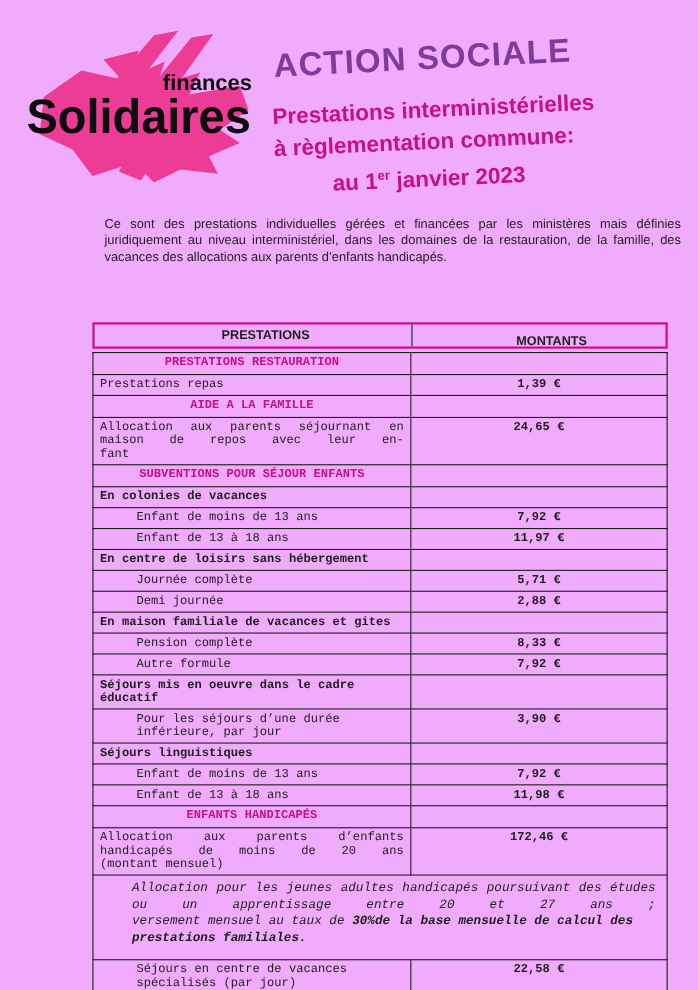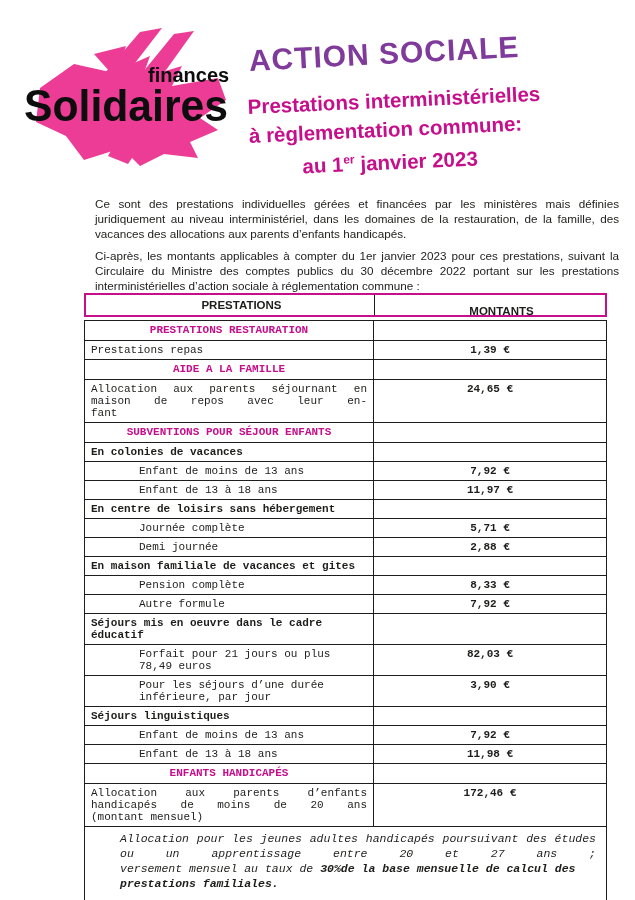--- a/index.html
+++ b/index.html
@@ -1,18 +1,18 @@
 <!DOCTYPE html>
 <html><head>
 <meta charset="utf-8">
 <style>
   html,body { margin:0; padding:0; background:#e8e8e8; }
   .page {
     position:relative; width:635px; height:900px; margin:0 auto;
-    background:#ffffff; overflow:hidden;
+    background:#f0abfc; overflow:hidden;
     font-family:"Liberation Sans", sans-serif; color:#1d1d1b;
   }
 
   
   .logo-wrap { position:absolute; left:22px; top:26px; width:212px; height:140px; }
   .title {
     position:absolute; left:248px; top:44px; width:340px;
     font-size:30px; font-weight:bold; letter-spacing:1px;
     transform:rotate(-3deg); transform-origin:left top;
   }
@@ -36,21 +36,21 @@
     font-size:11.5px; font-weight:bold; color:#1d1d1b; box-sizing:border-box;padding-left:23px; }
   .tbl-head .hc1 { width:289px; border-right:1.5px solid #1d1d1b; }
   .tbl-head .hc2 { flex:1;margin-top:12px; }
   .tbl-body { margin-top:3px; width:523px; border-collapse:collapse; table-layout:fixed; }
   .tbl-body td { border:1.5px solid #1d1d1b; vertical-align:top;
     font-size:11px; padding:3px 6px; box-sizing:border-box;font-family:Liberation Mono, monospace; }
   .tbl-body td.c1 { width:289px; }
   .tbl-body td.amount { text-align:center; font-weight:bold; }
   tr.r-section td.c1 { text-align:center; font-weight:bold; padding:3px 6px 4px 6px; }
   tr.r-group td.c1 { font-weight:bold; }
-  tr.r-sub td.c1 { padding-left:54px; }
+  tr.r-sub td.c1 { padding-left:39px; }
   tr.r-item td.c1 { padding-left:6px; }
   .line-j { text-align:justify; text-align-last:justify; }
   tr.r-note td { padding:4px 10px 12px 35px; font-style:italic; font-size:11.5px; line-height:15px; }
   tr.r-note .note-b { font-weight:bold; }
   tr.r-note .note-l1 { text-align:justify; text-align-last:justify; }
 </style>
 </head>
 <body>
 
 <div class="page">
@@ -71,21 +71,20 @@
   <div class="title" style="color:#7f3a9b;">ACTION SOCIALE</div>
 
   <div class="subtitle" style="color:#c60f8b;">
     <div class="line1">Prestations interministérielles</div>
     <div class="line2">à règlementation commune:</div>
     <div class="line3"><span>au 1</span><sup>er</sup><span> janvier 2023</span></div>
   </div>
 
   <div class="intro">
     <p>Ce sont des prestations individuelles gérées et financées par les ministères mais définies juridiquement au niveau interministériel, dans les domaines de la restauration, de la famille, des vacances des allocations aux parents d’enfants handicapés.</p>
-    <p>Ci-après, les montants applicables à compter du 1er janvier 2023 pour ces prestations, suivant la Circulaire du Ministre des comptes publics du 30 décembre 2022 portant sur les prestations interministérielles d’action sociale à réglementation commune :</p>
   </div>
 
   <div class="tbl">
     <div class="tbl-head" style="border-color:#c60f8b;">
       <div class="hc hc1">PRESTATIONS</div>
       <div class="hc hc2">MONTANTS</div>
     </div>
     <table class="tbl-body">
       <tbody id="rows">
           <tr class="r-section">
@@ -145,24 +144,20 @@
           </tr>
           <tr class="r-sub">
             <td class="c1">Autre formule</td>
             <td class="amount">7,92 €</td>
           </tr>
           <tr class="r-group">
             <td class="c1">Séjours mis en oeuvre dans le cadre éducatif</td>
             <td class="amount"></td>
           </tr>
           <tr class="r-sub">
-            <td class="c1">Forfait pour 21 jours ou plus 78,49 euros</td>
-            <td class="amount">82,03 €</td>
-          </tr>
-          <tr class="r-sub">
             <td class="c1">Pour les séjours d’une durée inférieure, par jour</td>
             <td class="amount">3,90 €</td>
           </tr>
           <tr class="r-group">
             <td class="c1">Séjours linguistiques</td>
             <td class="amount"></td>
           </tr>
           <tr class="r-sub">
             <td class="c1">Enfant de moins de 13 ans</td>
             <td class="amount">7,92 €</td>

